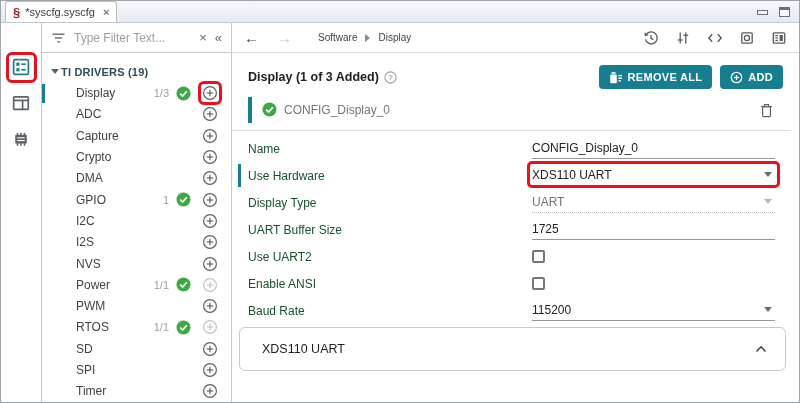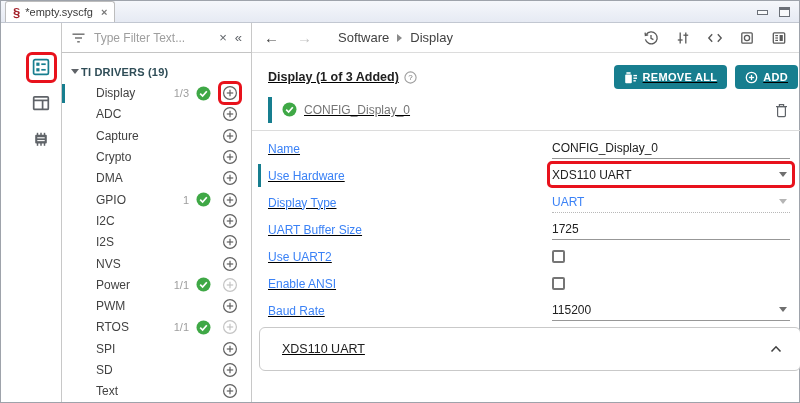--- a/index.html
+++ b/index.html
@@ -13,21 +13,21 @@
     border-bottom:1px solid #c2c7d1; display:flex; align-items:flex-end; position:relative; }
   .tab { height:21px; background:#fff; border:1px solid #bdbdbd; border-bottom:none;
     border-radius:3px 3px 0 0; margin-left:4px; display:flex; align-items:center;
     gap:5px; padding:0 7px; font-size:11px; color:#3a3a3a; }
   .tab .logo { color:#a32029; font-weight:bold; font-size:13px; line-height:1; }
   .tab .close { color:#777; font-size:11px; font-weight:bold; margin-left:3px; }
   .wincontrols { position:absolute; right:9px; top:6px; display:flex; gap:11px; align-items:center; }
   .ic-min { width:11px; height:5px; border:1px solid #6b7078; background:#f8f9fb; }
   .ic-max { width:11px; height:10px; border:1px solid #6b7078; border-top:3px solid #6b7078; background:#f8f9fb; }
 
-  .body { flex:1; display:flex; min-height:0;margin-left:20px; }
+  .body { flex:1; display:flex; min-height:0; }
 
   
   .rail { width:41px; flex:0 0 41px; border-right:1px solid #c8c8c8; position:relative;
     display:flex; flex-direction:column; align-items:center; padding-top:34px; gap:16px; }
   .rail .ricon { width:20px; height:20px; display:flex; align-items:center; justify-content:center; }
   .rail-redbox { position:absolute; left:5px; top:29px; width:31px; height:31px;
     border:3px solid #e8121c; border-radius:6px; pointer-events:none; }
 
   
   .tree { width:190px; flex:0 0 190px; border-right:1px solid #c8c8c8; display:flex; flex-direction:column; }
@@ -50,49 +50,49 @@
   .trow .addwrap { position:relative; width:16px; height:16px; }
   .tree-redbox { position:absolute; left:-4px; top:-4px; width:24px; height:24px;
     border:3px solid #e8121c; border-radius:6px; pointer-events:none; }
 
   
   .main { flex:1; display:flex; flex-direction:column; min-width:0; }
   .crumbbar { height:30px; flex:0 0 30px; border-bottom:1px solid #dcdcdc; display:flex;
     align-items:center; padding:0 12px; }
   .nav-back { font-size:15px; color:#424242; }
   .nav-fwd  { font-size:15px; color:#c3c3c3; margin-left:18px; }
-  .crumbs { margin-left:26px; display:flex; align-items:center; gap:8px; font-size:13px; color:#424242; }
+  .crumbs { margin-left:26px; display:flex; align-items:center; gap:8px; font-size:10px; color:#424242; }
   .crumb-sep { width:0; height:0; border-top:4px solid transparent; border-bottom:4px solid transparent;
     border-left:5px solid #8a8a8a; }
   .crumbicons { margin-left:auto; display:flex; align-items:center; gap:16px; }
   .crumbicons .ci { width:16px; height:16px; display:flex; align-items:center; justify-content:center; }
 
-  .content { flex:1; padding:10px 1px 0 16px; position:relative; min-height:0;text-decoration:underline; }
+  .content { flex:1; padding:10px 16px 0 16px; position:relative; min-height:0; }
   .hdr { height:28px; display:flex; align-items:center; }
   .hdr .title { font-size:12.5px; font-weight:bold; color:#212121; }
   .hdr .spacer { flex:1; }
   .btn { height:24px; background:#177e8f; color:#fff; border-radius:4px; display:flex;
     align-items:center; gap:5px; padding:0 10px; font-size:11px; font-weight:bold; letter-spacing:.3px; }
   .btn + .btn { margin-left:8px; }
 
   .cfgrow { margin-top:6px; height:26px; position:relative; display:flex; align-items:center; padding-left:36px; }
   .cfgrow::before { content:""; position:absolute; left:0; top:0; bottom:0; width:3.5px; background:#177e8f; }
   .cfgrow .chk { position:absolute; left:14px; top:5px; }
   .cfgrow .cname { font-size:12px; color:#757575; }
   .cfgrow .trash { margin-left:auto; margin-right:10px; }
   .cfgdivider { margin:7px -8px 0 -16px; border-top:1px solid #dcdcdc; }
 
   .form { margin-top:4px; }
   .frow { height:27px; display:flex; align-items:center; position:relative; }
-  .frow .flabel { font-size:12px; color:#3b82f6;text-align:center; }
+  .frow .flabel { font-size:12px; color:#14532d;text-align:center; }
   .frow.modified::before { content:""; position:absolute; left:-10px; top:2px; bottom:2px; width:3px; background:#177e8f; }
   .fvalue { position:absolute; left:284px; right:8px; top:2px; bottom:3px; display:flex;
     align-items:center; font-size:12px; color:#212121; border-bottom:1px solid #979797; }
   .fvalue.nounder { border-bottom:none; }
-  .fvalue.disabled { color:#3b82f6; border-bottom:1px dotted #b8b8b8; }
+  .fvalue.disabled { color:#737373; border-bottom:1px dotted #b8b8b8; }
   .caret { position:absolute; right:3px; width:0; height:0; border-left:4.5px solid transparent;
     border-right:4.5px solid transparent; border-top:5px solid #6f6f6f; }
   .fvalue.disabled .caret { border-top-color:#b5b5b5; }
   .cbox { width:13px; height:13px; border:2px solid #757575; border-radius:2px; background:#fff; }
   .form-redbox { position:absolute; left:-5px; right:-5px; top:-3px; bottom:-3px;
     border:3px solid #e8121c; border-radius:5px; pointer-events:none; }
 
   .expander { margin:3px -3px 0 -9px; height:44px; border:1px solid #c9c9c9; border-radius:6px;
     display:flex; align-items:center; padding:0 18px 0 22px; background:#fff; }
   .expander .etitle { font-size:12.5px; color:#212121; }
@@ -101,21 +101,21 @@
   svg { display:block; }
 </style>
 </head>
 <body>
 
 <div class="window">
 
   <div class="tabbar">
     <div class="tab">
       <span class="logo">§</span>
-      <span>*empty.syscfg</span>
+      <span>*syscfg.syscfg</span>
       <span class="close">×</span>
     </div>
     <div class="wincontrols">
       <span class="ic-min"></span>
       <span class="ic-max"></span>
     </div>
   </div>
 
   <div class="body">
 
@@ -329,45 +329,45 @@
     </span>
     <span class="addwrap">
       <svg class="addsvg" width="16" height="16" viewBox="0 0 16 16">
         <circle cx="8" cy="8" r="6.4" fill="none" stroke-width="1.2" stroke="#c4c4c4"></circle>
         <line x1="8" y1="4.8" x2="8" y2="11.2" stroke-width="1.2" stroke="#c4c4c4"></line>
         <line x1="4.8" y1="8" x2="11.2" y2="8" stroke-width="1.2" stroke="#c4c4c4"></line>
       </svg>
     </span>
   </div>
           <div class="trow">
+    <span class="lbl">SD</span>
+    <span class="cnt"></span>
+
+    <span class="addwrap">
+      <svg class="addsvg" width="16" height="16" viewBox="0 0 16 16">
+        <circle cx="8" cy="8" r="6.4" fill="none" stroke-width="1.2" stroke="#616161"></circle>
+        <line x1="8" y1="4.8" x2="8" y2="11.2" stroke-width="1.2" stroke="#616161"></line>
+        <line x1="4.8" y1="8" x2="11.2" y2="8" stroke-width="1.2" stroke="#616161"></line>
+      </svg>
+    </span>
+  </div>
+          <div class="trow">
     <span class="lbl">SPI</span>
     <span class="cnt"></span>
 
     <span class="addwrap">
       <svg class="addsvg" width="16" height="16" viewBox="0 0 16 16">
         <circle cx="8" cy="8" r="6.4" fill="none" stroke-width="1.2" stroke="#616161"></circle>
         <line x1="8" y1="4.8" x2="8" y2="11.2" stroke-width="1.2" stroke="#616161"></line>
         <line x1="4.8" y1="8" x2="11.2" y2="8" stroke-width="1.2" stroke="#616161"></line>
       </svg>
     </span>
   </div>
           <div class="trow">
-    <span class="lbl">SD</span>
-    <span class="cnt"></span>
-
-    <span class="addwrap">
-      <svg class="addsvg" width="16" height="16" viewBox="0 0 16 16">
-        <circle cx="8" cy="8" r="6.4" fill="none" stroke-width="1.2" stroke="#616161"></circle>
-        <line x1="8" y1="4.8" x2="8" y2="11.2" stroke-width="1.2" stroke="#616161"></line>
-        <line x1="4.8" y1="8" x2="11.2" y2="8" stroke-width="1.2" stroke="#616161"></line>
-      </svg>
-    </span>
-  </div>
-          <div class="trow">
-    <span class="lbl">Text</span>
+    <span class="lbl">Timer</span>
     <span class="cnt"></span>
 
     <span class="addwrap">
       <svg class="addsvg" width="16" height="16" viewBox="0 0 16 16">
         <circle cx="8" cy="8" r="6.4" fill="none" stroke-width="1.2" stroke="#616161"></circle>
         <line x1="8" y1="4.8" x2="8" y2="11.2" stroke-width="1.2" stroke="#616161"></line>
         <line x1="4.8" y1="8" x2="11.2" y2="8" stroke-width="1.2" stroke="#616161"></line>
       </svg>
     </span>
   </div>

